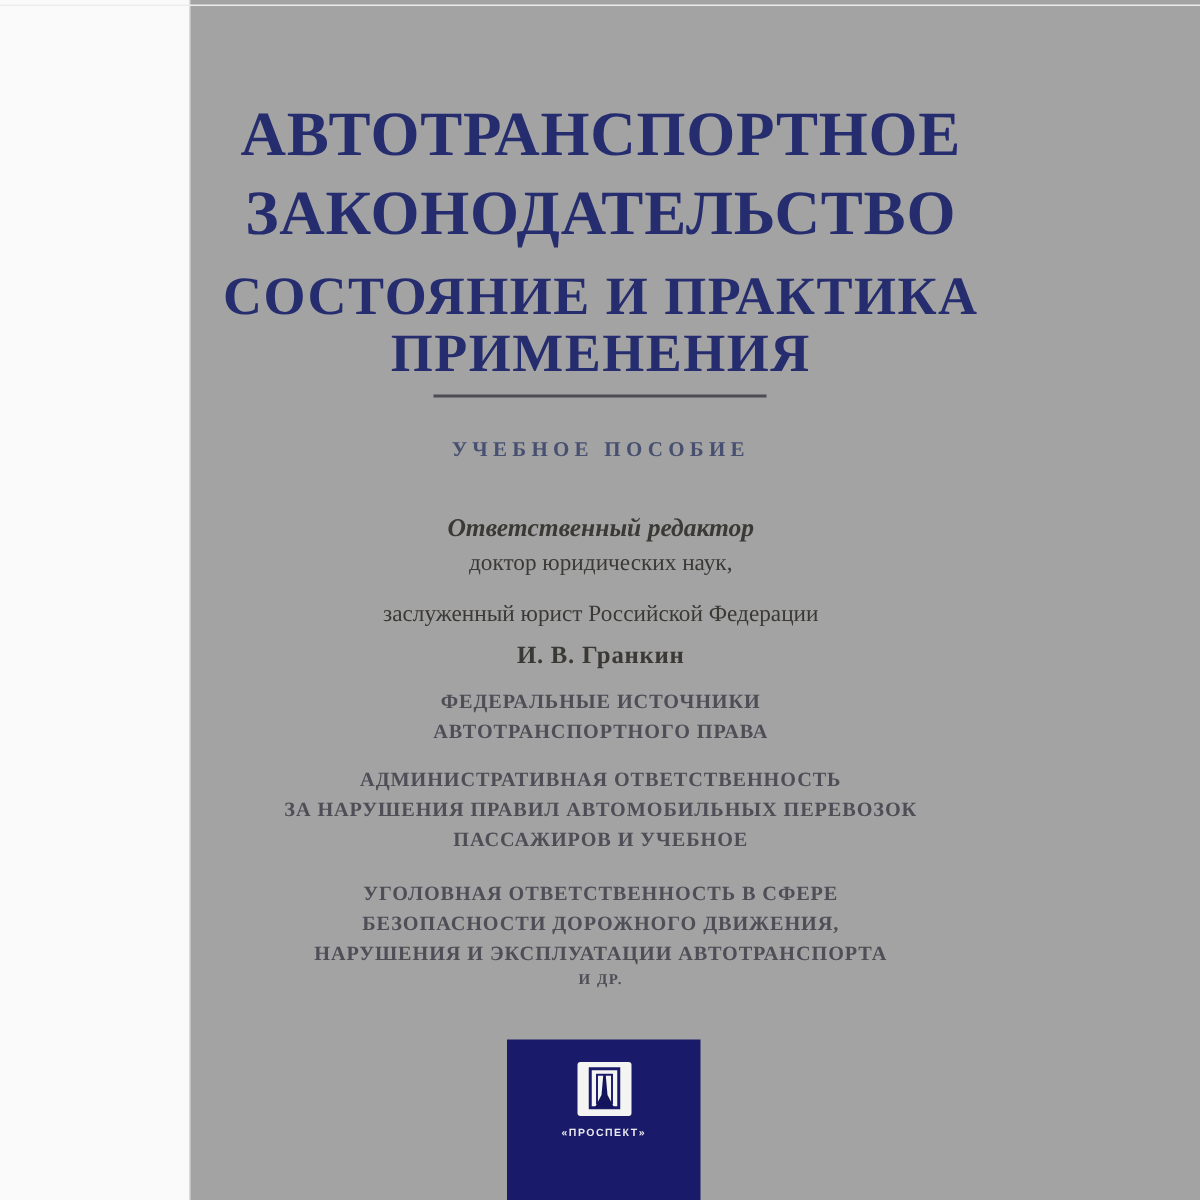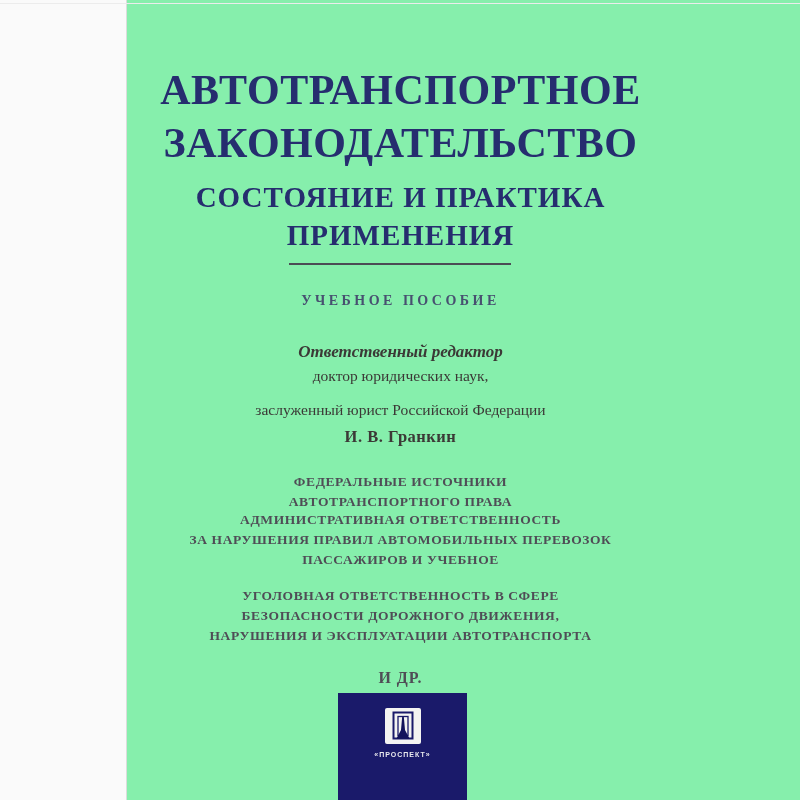--- a/index.html
+++ b/index.html
@@ -2,43 +2,43 @@
 <html><head>
 <meta charset="utf-8">
 <style>
   html,body{margin:0;padding:0;}
   body{
     width:800px;height:800px;
     background:#ffffff;
     font-family:"Liberation Serif","DejaVu Serif",serif;
     position:relative;overflow:hidden;
   }
-  .stage{position:absolute;left:0;top:0;width:800px;height:800px;background:#86efac;text-decoration:underline;}
+  .stage{position:absolute;left:0;top:0;width:800px;height:800px;background:#a3a3a3;text-decoration:underline;}
   .left-strip{position:absolute;left:0;top:0;width:126px;height:800px;background:#fafafa;}
   .page-edge-v{position:absolute;left:126px;top:0;width:1px;height:800px;background:#dcdcdc;}
   .page-edge-h{position:absolute;left:0;top:3px;width:800px;height:1px;background:#ececec;}
 
   .cover{position:absolute;left:118px;top:0;width:565px;height:800px;}
   .cover .block{position:absolute;left:0;width:565px;text-align:center;}
 
   .title{top:64px;font-size:42px;font-weight:700;line-height:53px;letter-spacing:.5px;}
-  .subtitle{top:178px;font-size:29px;font-weight:700;line-height:38px;letter-spacing:1px;}
+  .subtitle{top:178px;font-size:36px;font-weight:700;line-height:38px;letter-spacing:1px;}
   .rule{position:absolute;top:263px;left:171px;width:222px;height:2px;background:#4c4c55;}
   .edition{top:293px;font-size:14px;font-weight:700;letter-spacing:3.5px;color:#475070;}
 
   .editor-heading{top:342px;font-size:17px;font-weight:700;font-style:italic;color:#3b3936;}
   .editor-cred1{top:367px;font-size:15.5px;color:#3b3936;}
   .editor-cred2{top:401px;font-size:15.5px;color:#3b3936;}
   .editor-name{top:408px;font-size:16.5px;font-weight:700;color:#3b3936;letter-spacing:.5px;margin-top:19px;}
 
   .topics{color:#4f4d56;font-size:13.5px;line-height:20px;letter-spacing:.6px;font-weight:600;}
-  .topic-1{top:472px;}
+  .topic-1{top:458px;}
   .topic-2{top:510px;}
   .topic-3{top:586px;}
-  .etc{top:648px;font-size:16px;color:#4f4d56;letter-spacing:1px;font-weight:600;margin-top:21px;}
+  .etc{top:648px;font-size:10px;color:#4f4d56;letter-spacing:1px;font-weight:600;}
 
   .blue{color:#262d6f;}
 
   .pub-box{
     position:absolute;left:338px;top:693px;width:129px;height:107px;
     background:#1a1a6a;text-align:center;
   }
   .pub-logo{
     display:inline-block;width:36px;height:36px;margin-top:15px;
     background:#f4f4f2;border-radius:2px;

